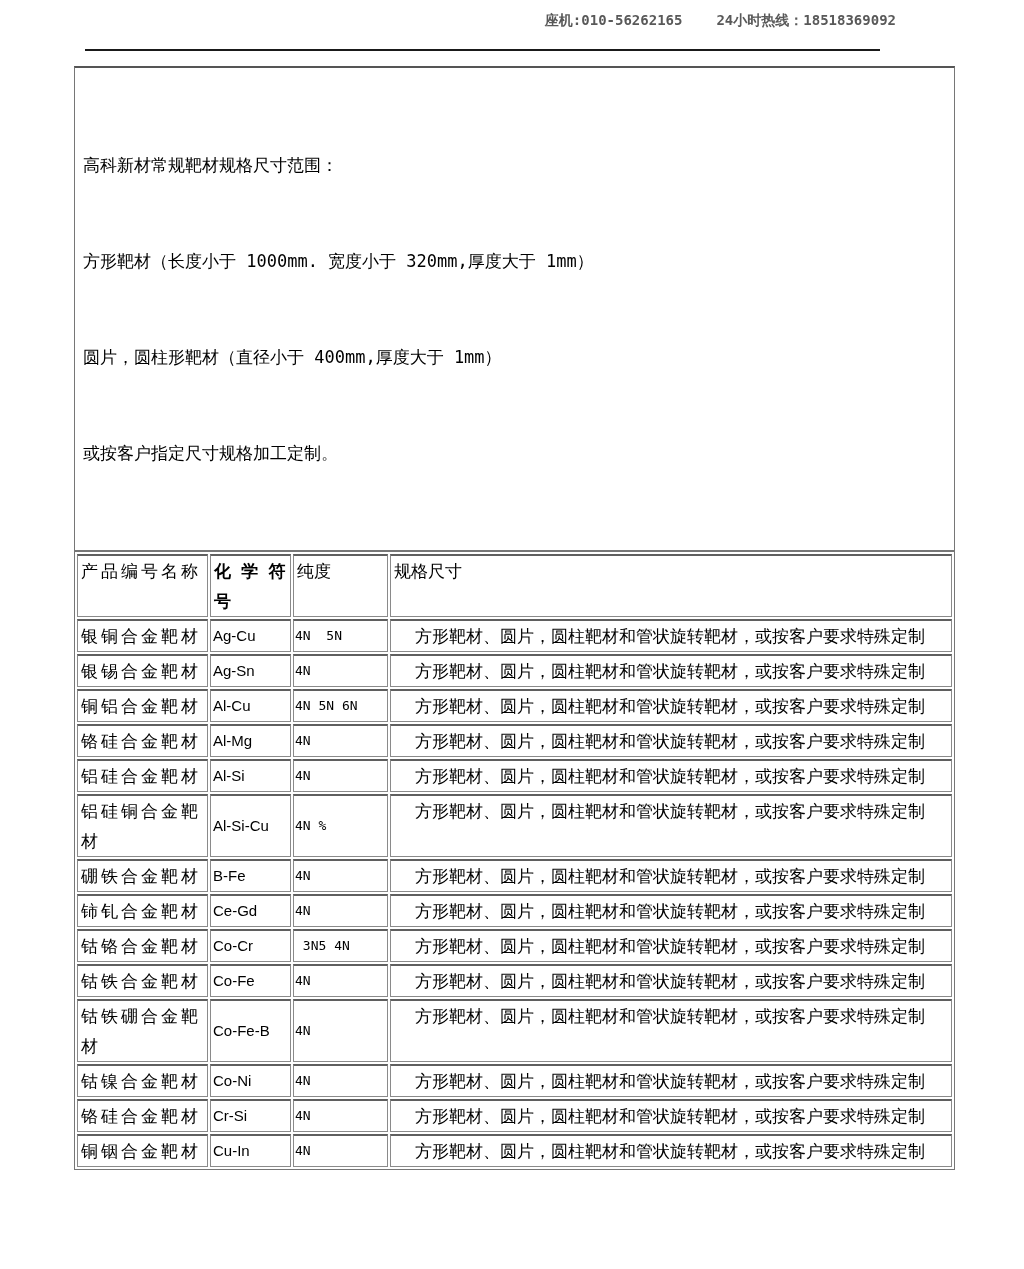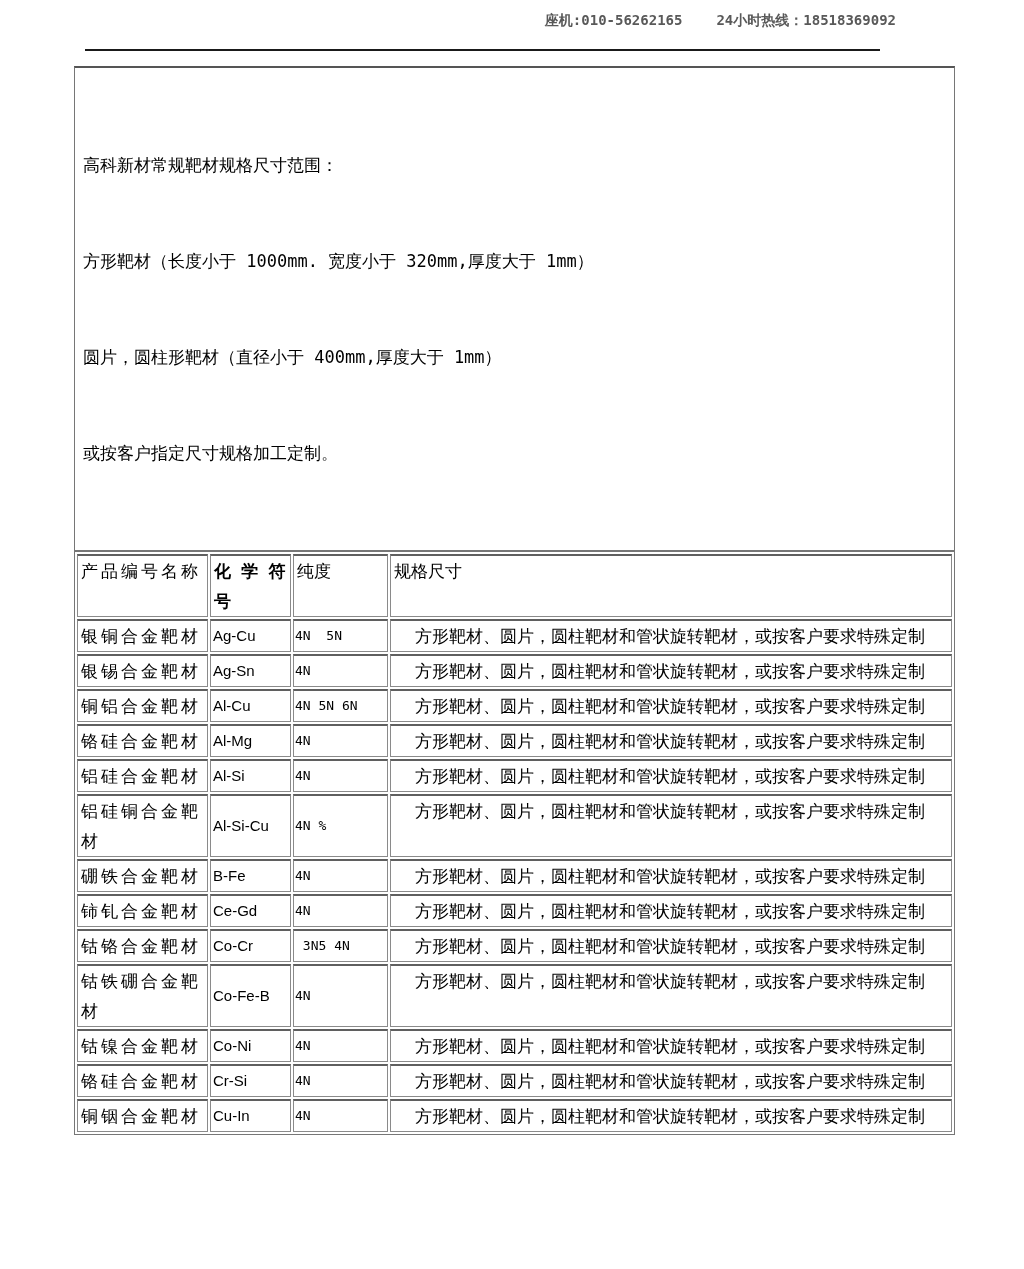--- a/index.html
+++ b/index.html
@@ -173,20 +173,26 @@
           <td class="col-purity">4N</td>
           <td class="col-spec">方形靶材、圆片，圆柱靶材和管状旋转靶材，或按客户要求特殊定制</td>
         </tr>
         <tr>
           <td class="col-name">钴铬合金靶材</td>
           <td class="col-symbol">Co-Cr</td>
           <td class="col-purity"> 3N5 4N</td>
           <td class="col-spec">方形靶材、圆片，圆柱靶材和管状旋转靶材，或按客户要求特殊定制</td>
         </tr>
         <tr>
+          <td class="col-name">钴铁合金靶材</td>
+          <td class="col-symbol">Co-Fe</td>
+          <td class="col-purity">4N</td>
+          <td class="col-spec">方形靶材、圆片，圆柱靶材和管状旋转靶材，或按客户要求特殊定制</td>
+        </tr>
+        <tr>
           <td class="col-name">钴铁硼合金靶材</td>
           <td class="col-symbol">Co-Fe-B</td>
           <td class="col-purity">4N</td>
           <td class="col-spec">方形靶材、圆片，圆柱靶材和管状旋转靶材，或按客户要求特殊定制</td>
         </tr>
         <tr>
           <td class="col-name">钴镍合金靶材</td>
           <td class="col-symbol">Co-Ni</td>
           <td class="col-purity">4N</td>
           <td class="col-spec">方形靶材、圆片，圆柱靶材和管状旋转靶材，或按客户要求特殊定制</td>

